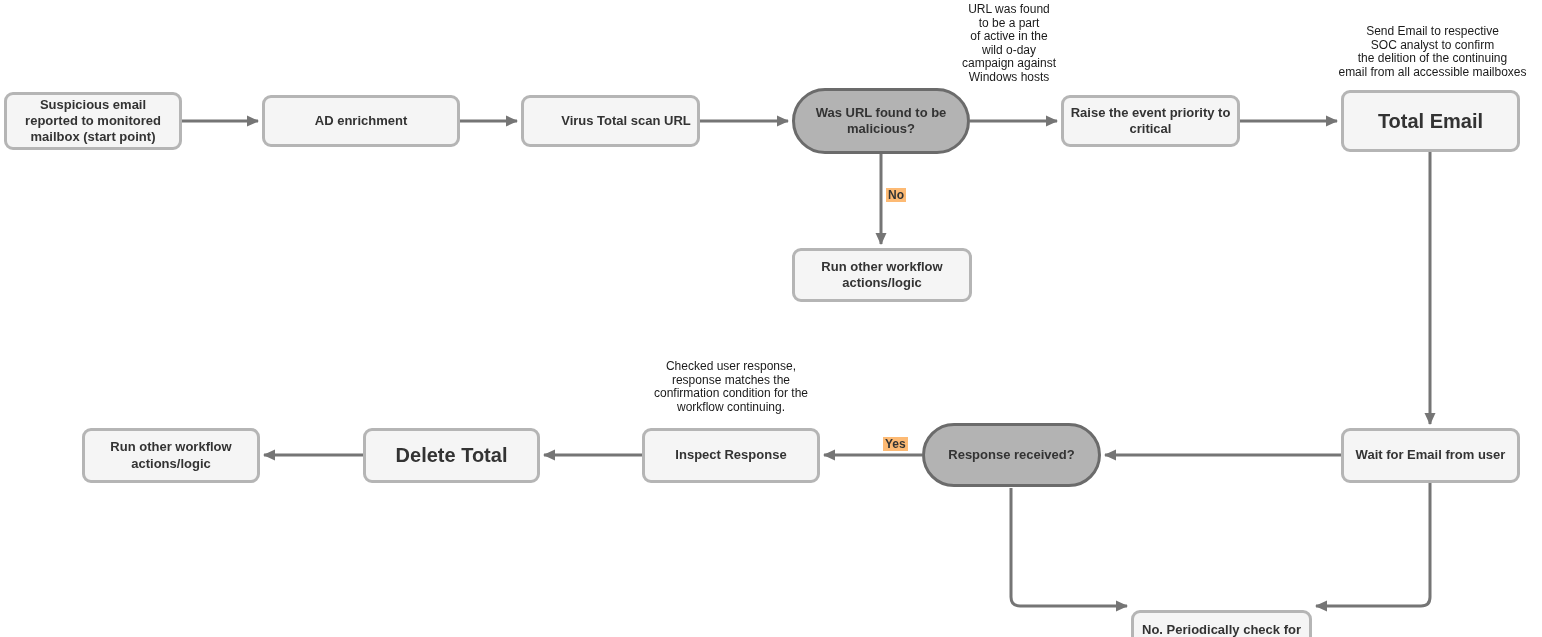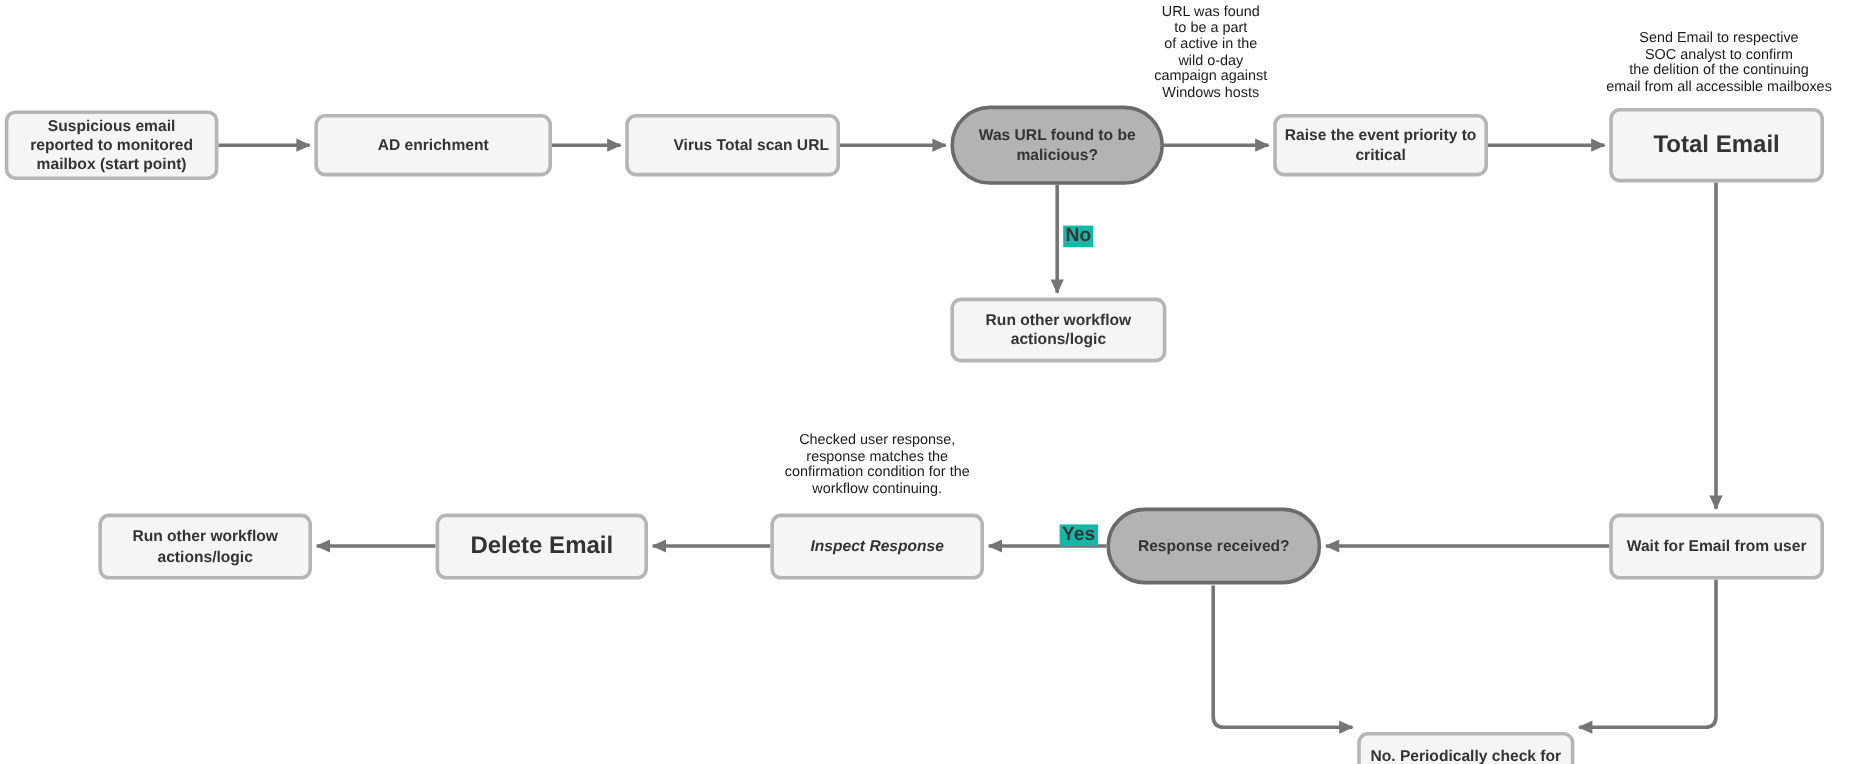--- a/index.html
+++ b/index.html
@@ -41,24 +41,24 @@
   .annotation {
     position: absolute;
     text-align: center;
     font-size: 12px;
     line-height: 13.5px;
     color: #1a1a1a;
     white-space: pre-line;
   }
   .edge-label {
     position: absolute;
-    font-size: 16px;
+    font-size: 12px;
     font-weight: bold;
     color: #333333;
-    background: #14b8a6;
+    background: #fdba74;
     padding: 0 2px;
   }
 </style>
 </head>
 <body>
 
 <div class="canvas">
 
   <svg class="edges" viewBox="0 0 1542 637">
     <defs>
@@ -92,23 +92,23 @@
   <div class="node decision" style="left:792px; top:88px; width:178px; height:66px;">Was URL found to be malicious?</div>
 
   <div class="node" style="left:1061px; top:95px; width:179px; height:52px;">Raise the event priority to critical</div>
 
   <div class="node big" style="left:1341px; top:90px; width:179px; height:62px;">Total Email</div>
 
   <div class="node" style="left:792px; top:248px; width:180px; height:54px;">Run other workflow actions/logic</div>
 
   <div class="node" style="left:82px; top:428px; width:178px; height:55px;">Run other workflow actions/logic</div>
 
-  <div class="node big" style="left:363px; top:428px; width:177px; height:55px;">Delete Email</div>
+  <div class="node big" style="left:363px; top:428px; width:177px; height:55px;">Delete Total</div>
 
-  <div class="node" style="left:642px; top:428px; width:178px; height:55px;font-style:italic;">Inspect Response</div>
+  <div class="node" style="left:642px; top:428px; width:178px; height:55px;">Inspect Response</div>
 
   <div class="node decision" style="left:922px; top:423px; width:179px; height:64px;">Response received?</div>
 
   <div class="node" style="left:1341px; top:428px; width:179px; height:55px;">Wait for Email from user</div>
 
   <div class="node" style="left:1131px; top:610px; width:181px; height:57px;">No. Periodically check for reply until timeout</div>
 
   <div class="annotation" style="left:909px; top:3px; width:200px;">URL was found
 to be a part
 of active in the

